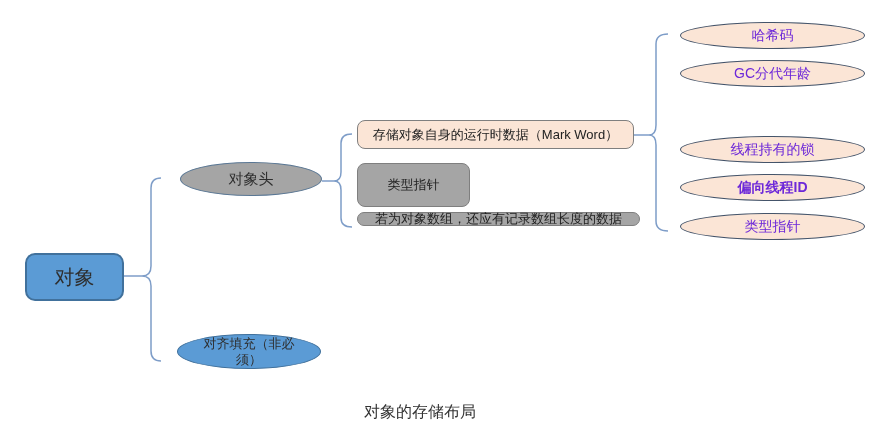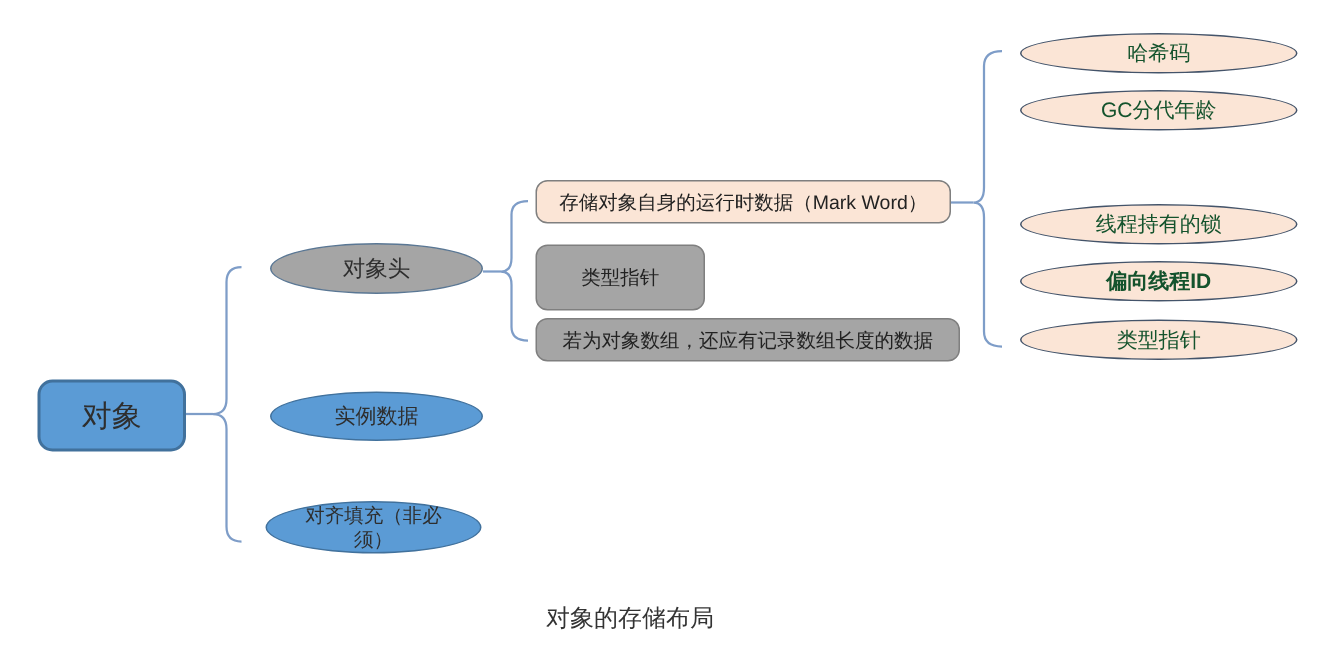--- a/index.html
+++ b/index.html
@@ -57,32 +57,32 @@
     left:357px;top:120px;width:277px;height:29px;
     background:var(--peach-fill,#FBE5D6);
     border:1.5px solid var(--box-border-gray,#7F7F7F);
   }
   .box-typeptr{
     left:357px;top:163px;width:113px;height:44px;
     background:var(--gray-fill,#A5A5A5);
     border:1.5px solid var(--box-border-gray,#7F7F7F);
   }
   .box-arraylen{
-    left:357px;top:212px;width:283px;height:29px;
+    left:357px;top:212px;width:283px;height:14px;
     background:var(--gray-fill,#A5A5A5);
     border:1.5px solid var(--box-border-gray,#7F7F7F);
   }
   .r-ellipse{
     position:absolute;
     left:680px;width:185px;height:27px;
     background:var(--peach-fill,#FBE5D6);
     border:1px solid var(--peach-border,#44546A);
     border-radius:50%;
     display:flex;align-items:center;justify-content:center;
-    font-size:14px;color:#14532d;
+    font-size:14px;color:#6d28d9;
     box-sizing:border-box;
   }
   .re0{top:22px;} .re1{top:60px;} .re2{top:98px;}
   .re3{top:136px;} .re4{top:174px;font-weight:bold;} .re5{top:213px;}
   .caption{
     position:absolute;
     left:300px;top:402px;width:240px;
     text-align:center;
     font-size:16px;color:#333;
   }
@@ -100,23 +100,20 @@
     <path d="M634,135 L649,135"></path>
     <path d="M668,34 Q656,34 656,44 L656,125 Q656,135 649,135 Q656,135 656,145 L656,221 Q656,231 668,231"></path>
   </svg>
 
   <div class="shape rootbox">
     <span class="lbl">对象</span>
   </div>
 
   <div class="shape ellipse el-header">
     <span class="lbl">对象头</span>
-  </div>
-  <div class="shape ellipse el-instance">
-    <span class="lbl">实例数据</span>
   </div>
   <div class="shape ellipse el-padding">
     <span class="lbl">对齐填充（非必须）</span>
   </div>
 
   <div class="midbox box-markword">
     <span class="lbl">存储对象自身的运行时数据（Mark Word）</span>
   </div>
   <div class="midbox box-typeptr">
     <span class="lbl">类型指针</span>

